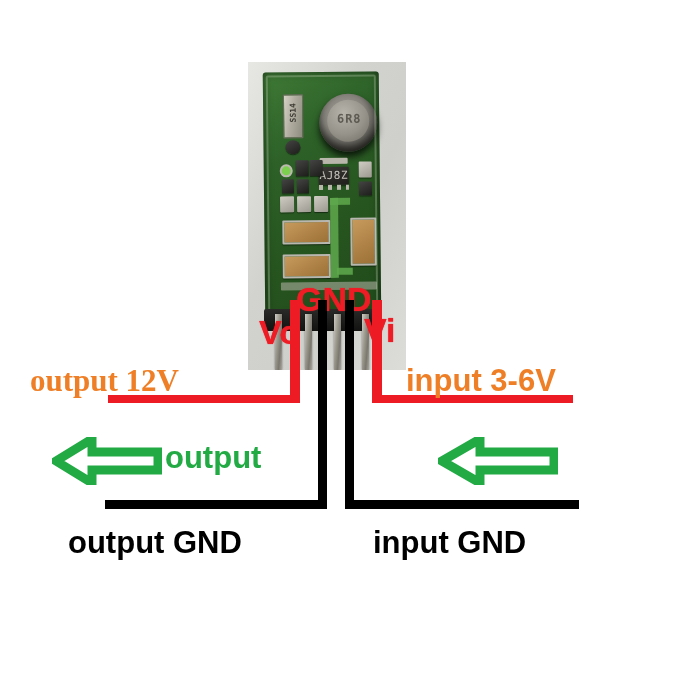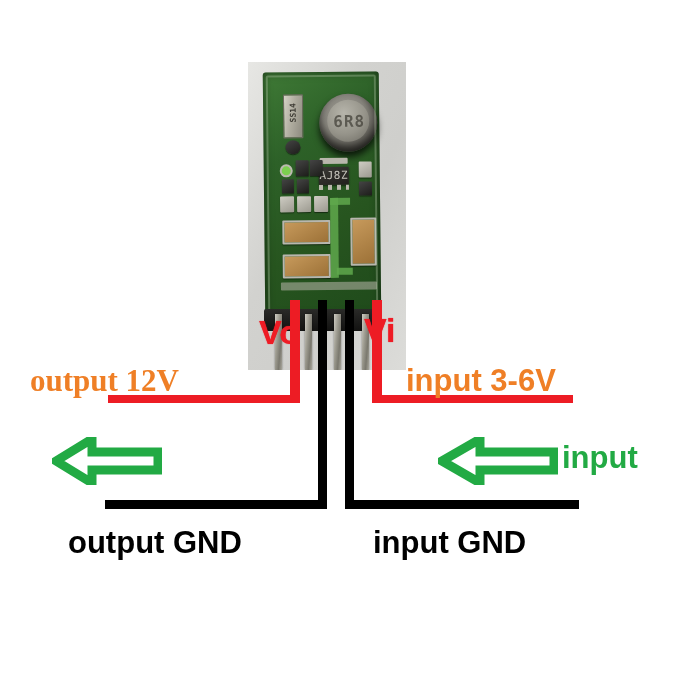--- a/index.html
+++ b/index.html
@@ -79,21 +79,21 @@
     background: radial-gradient(circle at 40% 32%, #b9b7ad 0%, #97958b 55%, #6f6d65 100%);
     opacity: .92;
   }
   .inductor-mark {
     position: absolute;
     left: 10px;
     top: 18px;
     width: 40px;
     text-align: center;
     color: #4a4840;
-    font-size: 16px;
+    font-size: 12px;
     font-weight: bold;
     letter-spacing: 1px;
     font-family: "DejaVu Sans Mono", monospace;
     opacity: .8;
   }
 
   
   .diode {
     position: absolute;
     left: 20px;
@@ -287,20 +287,21 @@
       <div class="pad" style="left:16px; top:210px; width:96px; height:8px; background:#b9b7ac; opacity:.55;"></div>
     </div>
 
     <div class="header-block"></div>
     <div class="pin" style="left:27px;"></div>
     <div class="pin" style="left:57px;"></div>
     <div class="pin" style="left:86px;"></div>
     <div class="pin" style="left:114px;"></div>
   </div>
 
+  <div class="lbl lbl-pin" style="left:296px; top:282px;">GND</div>
   <div class="lbl lbl-pin" style="left:259px; top:315px;">Vo</div>
   <div class="lbl lbl-pin" style="left:364px; top:313px;">Vi</div>
 
   <div class="wire wire-red" style="left:290px; top:300px; width:10px; height:101px;"></div>
   <div class="wire wire-red" style="left:108px; top:395px; width:192px; height:8px;"></div>
 
   <div class="wire wire-red" style="left:372px; top:300px; width:10px; height:101px;"></div>
   <div class="wire wire-red" style="left:372px; top:395px; width:201px; height:8px;"></div>
 
   <div class="wire wire-black" style="left:318px; top:300px; width:9px; height:208px;"></div>
@@ -308,22 +309,22 @@
 
   <div class="wire wire-black" style="left:345px; top:300px; width:9px; height:208px;"></div>
   <div class="wire wire-black" style="left:345px; top:500px; width:234px; height:9px;"></div>
 
   <div class="lbl lbl-volt" style="left:30px; top:365px;font-family:Liberation Serif, serif;">output 12V</div>
   <div class="lbl lbl-volt" style="left:406px; top:365px;">input 3-6V</div>
 
   <svg class="arrow-svg" style="left:52px; top:437px;" width="110" height="48" viewBox="0 0 110 48">
     <polygon points="4,24 40,2 40,15 106,15 106,33 40,33 40,46" fill="#ffffff" stroke="#22aa44" stroke-width="9" stroke-linejoin="miter"></polygon>
   </svg>
+  <div class="lbl lbl-flow" style="left:165px; top:442px;">output</div>
 
   <svg class="arrow-svg" style="left:438px; top:437px;" width="120" height="48" viewBox="0 0 120 48">
     <polygon points="4,24 42,2 42,15 116,15 116,33 42,33 42,46" fill="#ffffff" stroke="#22aa44" stroke-width="9" stroke-linejoin="miter"></polygon>
   </svg>
-  <div class="lbl lbl-flow" style="left:562px; top:442px;">input</div>
 
   <div class="lbl lbl-gnd" style="left:68px; top:527px;">output GND</div>
   <div class="lbl lbl-gnd" style="left:373px; top:527px;text-align:center;">input GND</div>
 
 </div>
 
 </body></html>

